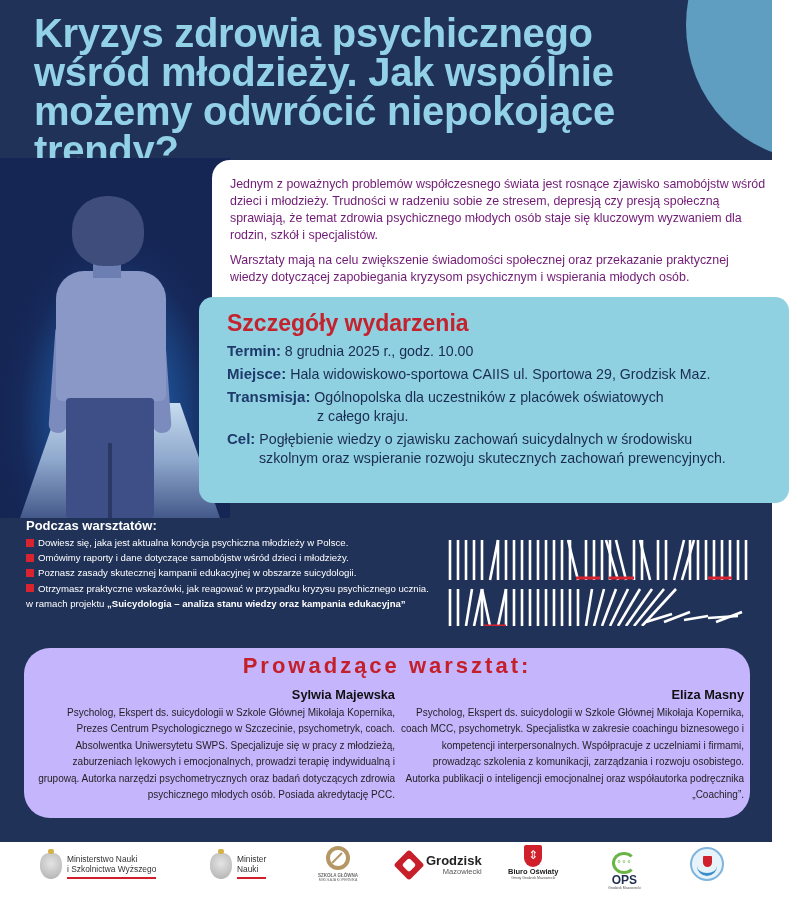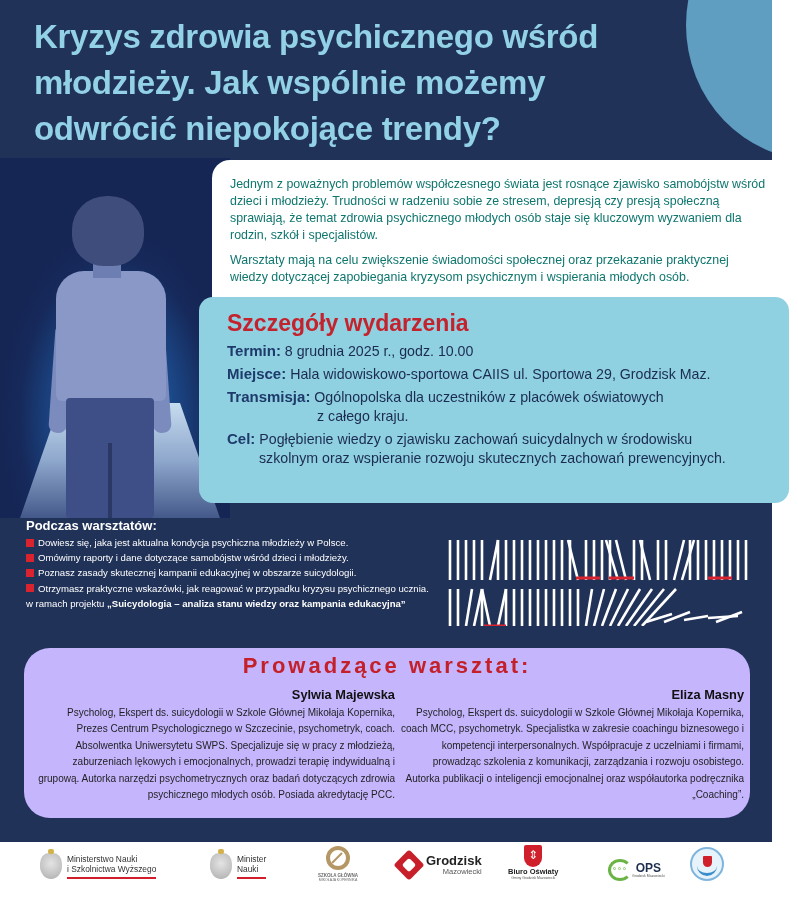--- a/index.html
+++ b/index.html
@@ -4,39 +4,39 @@
 <style>
   * { box-sizing: border-box; margin: 0; padding: 0; }
   html, body { width: 798px; height: 900px; background: #ffffff; overflow: hidden; }
   body { font-family: "DejaVu Sans", sans-serif; position: relative; }
 
   .navy { position: absolute; left: 0; top: 0; width: 772px; height: 842px; background: #213258; }
   .circle { position: absolute; left: 686px; top: -110px; width: 260px; height: 270px; border-radius: 50%; background: #5f9dc1; }
   .circle-clip { position: absolute; left: 0; top: 0; width: 772px; height: 158px; overflow: hidden; }
   .white-right { position: absolute; left: 772px; top: 0; width: 26px; height: 900px; background: #fff; }
 
-  .title { position: absolute; left: 34px; top: 14px; width: 640px; color: #92d1e6; font-family: "Liberation Sans", sans-serif; font-weight: 700; font-size: 33px; line-height: 46px; letter-spacing: -0.3px; }
+  .title { position: absolute; left: 34px; top: 14px; width: 640px; color: #92d1e6; font-family: "Liberation Sans", sans-serif; font-weight: 700; font-size: 40px; line-height: 39px; letter-spacing: -0.3px; }
 
   
   .photo { position: absolute; left: 0; top: 158px; width: 230px; height: 360px; overflow: hidden;
     background: radial-gradient(ellipse 120px 200px at 115px 260px, #2c7fc7 0%, #1c4c8e 45%, #16295a 80%, #152554 100%); }
   .floor { position: absolute; left: 20px; top: 245px; width: 200px; height: 115px;
     background: linear-gradient(180deg, #c6dcef 0%, #8ea7cc 50%, #44598a 100%);
     clip-path: polygon(20% 0, 80% 0, 100% 100%, 0 100%); }
   .boy-head { position: absolute; left: 72px; top: 38px; width: 72px; height: 70px; border-radius: 48% 48% 44% 44%; background: #3e4d7c; }
   .boy-neck { position: absolute; left: 93px; top: 100px; width: 28px; height: 20px; background: #6d7fb2; }
   .boy-shirt { position: absolute; left: 56px; top: 113px; width: 110px; height: 130px; background: #8998c7; border-radius: 28px 28px 6px 6px; }
   .boy-arm-l { position: absolute; left: 52px; top: 165px; width: 18px; height: 110px; background: #7b8bbe; border-radius: 8px; transform: rotate(4deg); }
   .boy-arm-r { position: absolute; left: 150px; top: 165px; width: 18px; height: 110px; background: #7b8bbe; border-radius: 8px; transform: rotate(-4deg); }
   .boy-jeans { position: absolute; left: 66px; top: 240px; width: 88px; height: 120px; background: #3d4f86; border-radius: 4px; }
   .boy-gap { position: absolute; left: 108px; top: 285px; width: 4px; height: 75px; background: #2b3866; }
 
   
   .intro { position: absolute; left: 212px; top: 160px; width: 586px; height: 160px; background: #ffffff; border-radius: 18px 0 0 0; padding: 16px 18px 0 18px; }
-  .intro p { font-family: "Liberation Sans", sans-serif; font-size: 12.4px; line-height: 17px; color: #0f766e; margin-bottom: 8px; width: 540px; }
+  .intro p { font-family: "Liberation Sans", sans-serif; font-size: 12.4px; line-height: 17px; color: #701a75; margin-bottom: 8px; width: 540px; }
 
   
   .details { position: absolute; left: 199px; top: 297px; width: 590px; height: 206px; background: #8fd0e1; border-radius: 14px; padding: 12px 16px 0 28px; }
   .details h2 { font-family: "Liberation Sans", sans-serif; font-weight: 700; font-size: 23px; color: #c4222c; line-height: 28px; margin-bottom: 4px; }
   .drow { font-family: "Liberation Sans", sans-serif; font-size: 14.2px; line-height: 19px; color: #1b2c52; margin-bottom: 3px; }
   .drow .lbl { font-weight: 700; font-size: 15px; color: #1e3a6b; }
   .drow .indent { display: block; }
   .drow.transmisja .indent { padding-left: 90px; }
   .drow.cel .indent { padding-left: 32px; }
 
@@ -275,21 +275,21 @@
       <div class="b">Mazowiecki</div>
     </div>
   </div>
   <div class="logo" style="left:508px;top:3px;flex-direction:column;">
     <div class="shield">⇕</div>
     <div class="bo-text">
       <div class="a">Biuro Oświaty</div>
       <div class="b">Gminy Grodzisk Mazowiecki</div>
     </div>
   </div>
-  <div class="logo" style="left:608px;top:17px;flex-direction:row;">
+  <div class="logo" style="left:608px;top:10px;flex-direction:column;">
     <div class="ops-ring"></div>
     <div class="ops-text">
       <div class="a">OPS</div>
       <div class="b">Grodzisk Mazowiecki</div>
     </div>
   </div>
   <div class="logo" style="left:690px;top:5px;">
     <div class="fund"></div>
   </div>
 </footer>

